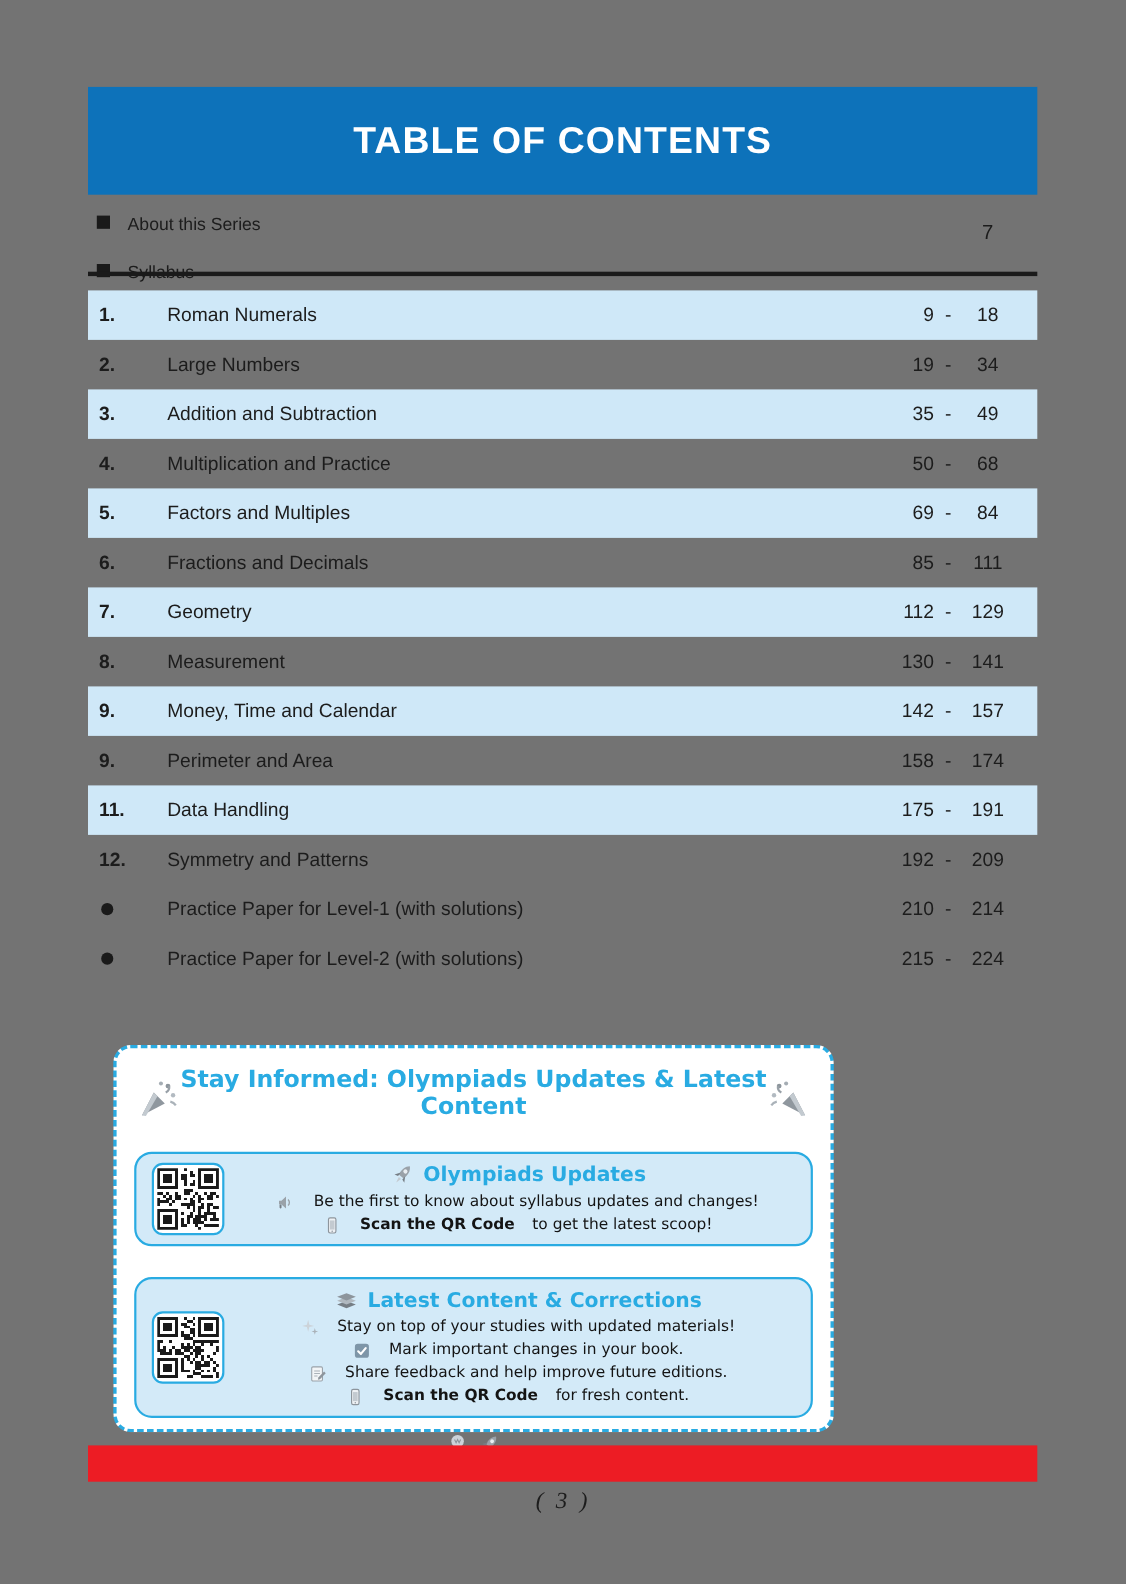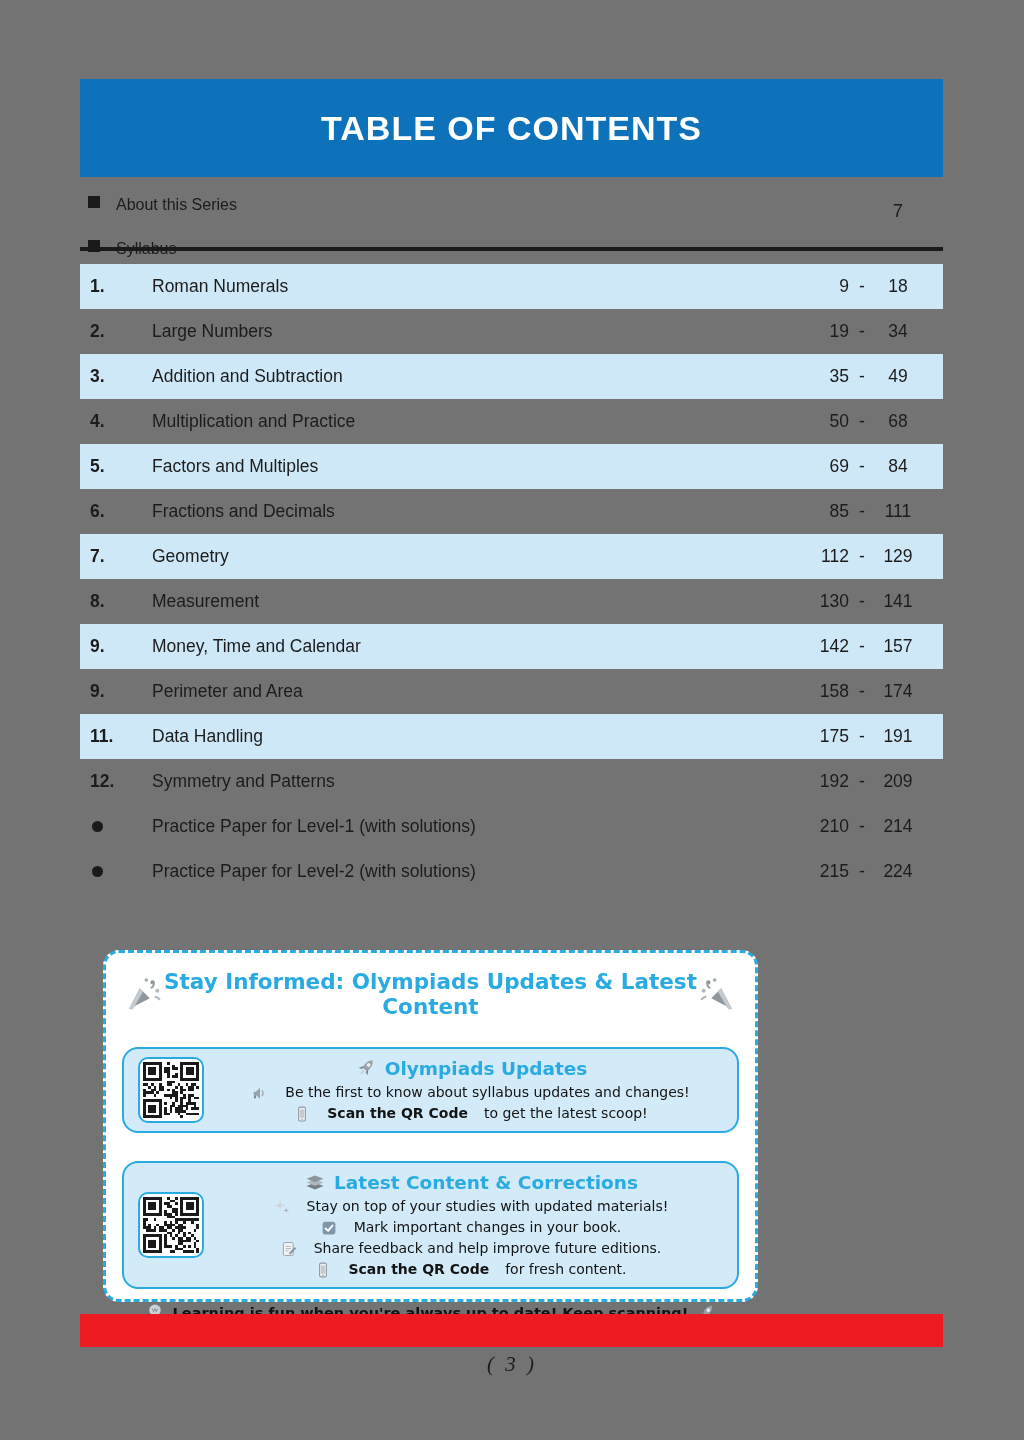--- a/index.html
+++ b/index.html
@@ -30,21 +30,21 @@
   .rtitle{flex:1;}
   .range{display:flex;flex:none;padding-right:22px;}
   .pstart{width:44px;text-align:right;}
   .pdash{width:26px;text-align:center;}
   .pend{width:46px;text-align:center;}
 
   
   .promo{position:absolute;left:103px;top:950px;width:655px;height:352px;box-sizing:border-box;
          border:3px dashed #29abe2;border-radius:16px;background:#fff;padding:12px 16px;
          font-family:"DejaVu Sans",sans-serif;}
-  .promo-title-row{display:flex;align-items:center;margin:4px 2px 10px 2px;}
+  .promo-title-row{display:flex;align-items:flex-end;margin:4px 2px 10px 2px;}
   .promo-title{flex:1;text-align:center;color:#29abe2;font-weight:bold;font-size:21.5px;}
   .popper{width:40px;height:40px;flex:none;}
   .popper.flip{transform:scaleX(-1);}
   .card{background:#d3eaf8;border:2.5px solid #29abe2;border-radius:16px;
         display:flex;align-items:center;gap:14px;padding:7px 14px;margin-bottom:13px;margin-top:28px;}
   .qr-box{background:#fff;border:2.5px solid #29abe2;border-radius:10px;
           padding:3px;width:56px;height:56px;flex:none;}
   .qr{width:56px;height:56px;display:block;shape-rendering:crispEdges;}
   .card-body{flex:1;text-align:center;}
   .card-heading{display:flex;justify-content:center;align-items:center;gap:7px;
@@ -601,21 +601,20 @@
               <span> for fresh content.</span>
             </div>
           </div>
       </div>
     </div>
 
     <div class="promo-footer">
       <svg class="ficon">
           <use href="#sym-bulb"></use>
         </svg>
-      <span>Learning is fun when you're always up to date! Keep scanning!</span>
       <svg class="ficon rot">
           <use href="#sym-rocket"></use>
         </svg>
     </div>
   </div>
 
   <div class="redbar"></div>
   <div class="pgnum">( 3 )</div>
 </div>
 

